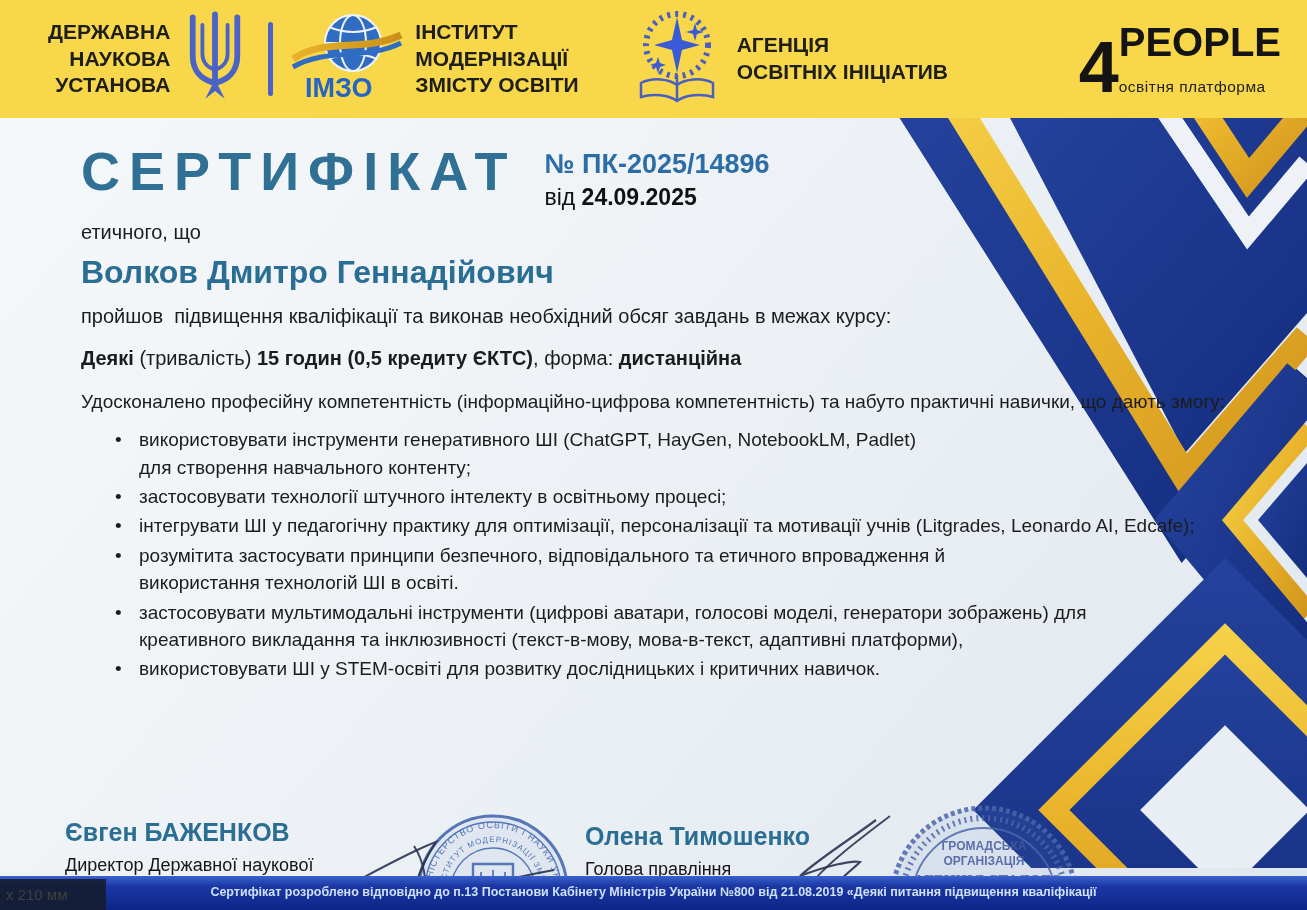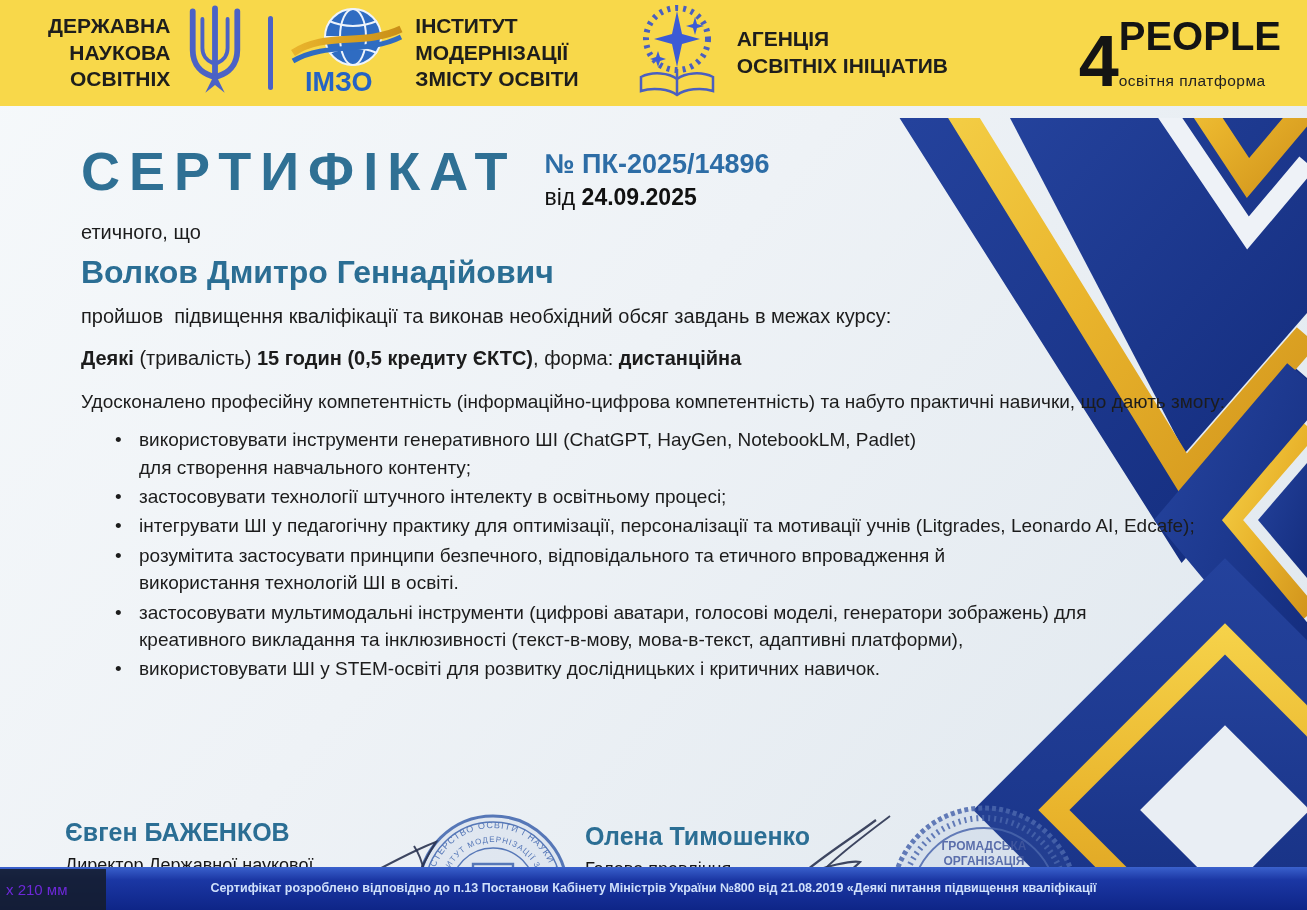--- a/index.html
+++ b/index.html
@@ -4,21 +4,21 @@
 <style>
   html,body{margin:0;padding:0;}
   body{
     width:1307px;height:910px;position:relative;overflow:hidden;
     font-family:"Liberation Sans","DejaVu Sans",sans-serif;
     background:linear-gradient(130deg,#f6f9fb 0%,#eef2f6 45%,#dfe7ee 100%);
     color:#1c1c1c;
   }
   
   .header{
-    position:absolute;top:0;left:0;width:1307px;height:106px;
+    position:absolute;top:0;left:0;width:1307px;height:118px;
     background:#f8d84a;display:flex;align-items:center;z-index:5;
     padding:0;box-sizing:border-box;
   }
   .org1{margin-left:48px;text-align:right;font-weight:bold;font-size:21px;line-height:1.28;color:#1e1e1c;}
   .trident{margin-left:14px;}
   .hdr-divider{width:5px;height:74px;background:#4b62c6;border-radius:3px;margin:0 18px 0 22px;}
   .imzo-logo{margin-right:12px;}
   .org2,.org3{font-weight:bold;font-size:21px;line-height:1.28;color:#1e1e1c;}
   .agency-logo{margin-left:52px;margin-right:14px;}
   .p4{margin-left:auto;margin-right:26px;display:flex;align-items:flex-end;color:#141414;}
@@ -53,39 +53,39 @@
   
   .signatures{position:absolute;top:818px;left:0;width:1307px;height:175px;z-index:2;}
   .sig-left{position:absolute;left:65px;top:0;width:340px;}
   .sig-right{position:absolute;left:585px;top:4px;width:330px;}
   .sig-name{font-size:25px;font-weight:bold;color:#2b6e94;margin-bottom:6px;}
   .sig-lines{font-size:18px;line-height:1.42;white-space:pre-wrap;color:#161616;}
   .seal-left{position:absolute;left:318px;top:-18px;z-index:3;}
   .seal-right{position:absolute;left:756px;top:-16px;z-index:3;}
   
   .footer{
-    position:absolute;left:0;bottom:0;width:1307px;height:43px;z-index:4;
+    position:absolute;left:0;bottom:0;width:1307px;height:34px;z-index:4;
     background:linear-gradient(180deg,#3a61cd 0%,#1b37a4 30%,#0e2587 100%);
     display:flex;flex-direction:column;align-items:center;justify-content:center;
   }
   .footer div{font-size:12.5px;font-weight:bold;color:#cfe0fb;line-height:1.55;text-align:center;}
   .size-overlay{
-    position:absolute;left:0;bottom:0;width:106px;height:41px;z-index:6;
-    background:rgba(20,28,44,0.88);color:#6d28d9;font-size:15px;
+    position:absolute;left:0;bottom:0;width:106px;height:31px;z-index:6;
+    background:rgba(20,28,44,0.88);color:#404040;font-size:15px;
     display:flex;align-items:center;padding-left:6px;box-sizing:border-box;
   }
 </style>
 </head>
 <body>
 
 <div class="header">
   <div class="org1">
     <div>ДЕРЖАВНА</div>
     <div>НАУКОВА</div>
-    <div>ОСВІТНІХ</div>
+    <div>УСТАНОВА</div>
   </div>
   <div class="trident">
     <svg width="62" height="92" viewBox="0 0 64 94">
       <g fill="none" stroke="#4b62c6" stroke-width="6" stroke-linecap="round">
         <path d="M9 6 V46 C9 62 19 70 29 73"></path>
         <path d="M55 6 V46 C55 62 45 70 35 73"></path>
         <path d="M32 3 V72"></path>
         <path d="M19 14 V44 C19 52 24 57 29 59" stroke-width="4"></path>
         <path d="M45 14 V44 C45 52 40 57 35 59" stroke-width="4"></path>
       </g>

